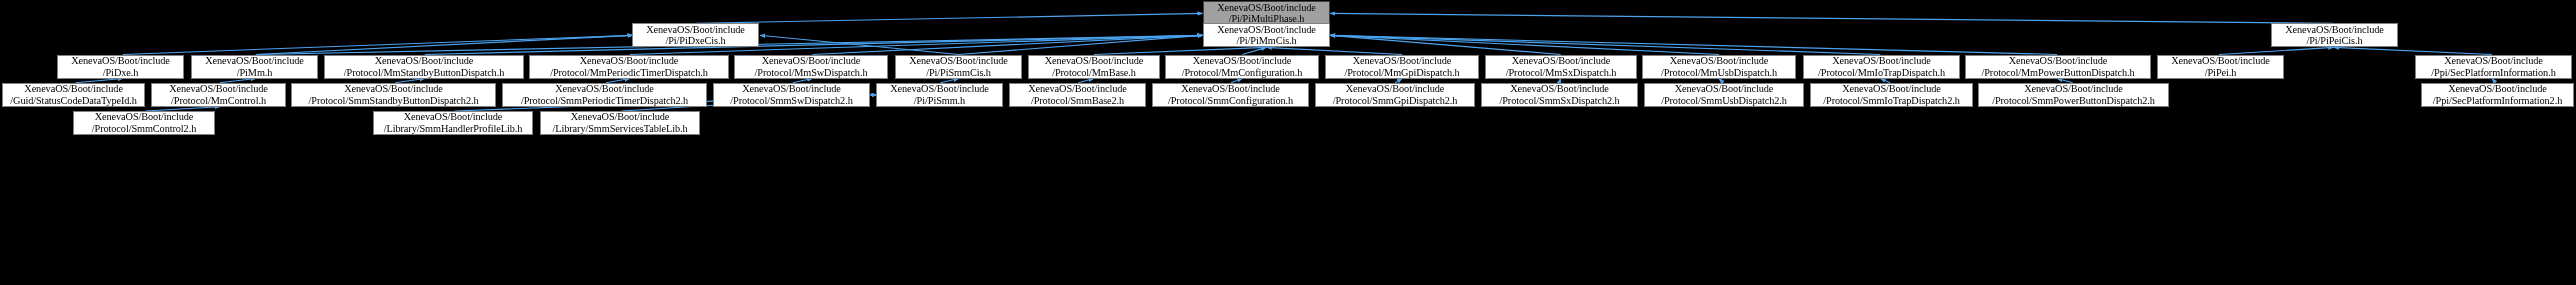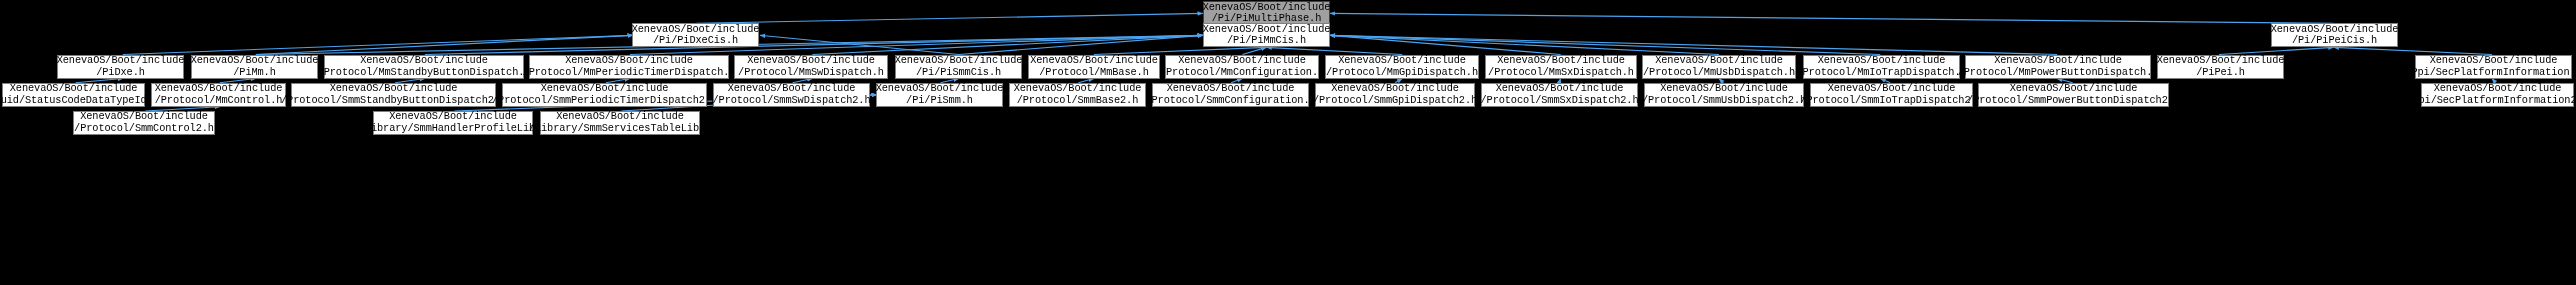--- a/index.html
+++ b/index.html
@@ -1,17 +1,17 @@
 <!DOCTYPE html>
 <html style="font-size:11.3px"><head>
 <meta charset="utf-8">
 <style>
   html,body{margin:0;padding:0;background:#000;}
   #canvas{position:relative;width:2576px;height:285px;background:#000;
-          font-family:Liberation Mono, monospace;overflow:hidden;}
+          font-family:Liberation Serif, serif;overflow:hidden;}
   svg.edges{position:absolute;left:0;top:0;width:2576px;height:285px;pointer-events:none;}
   .node{position:absolute;box-sizing:border-box;border:0.7px solid #808080;
         background:#fff;color:#000;display:flex;align-items:center;justify-content:center;
         text-align:center;line-height:1.12;font-size:10.3px;letter-spacing:-0.1px;
         padding:0.7px 2.1px;white-space:pre-line;z-index:5;}
   .node.root{background:#a0a0a0;border:0.7px solid #404040;}
 </style>
 </head>
 <body>
 

